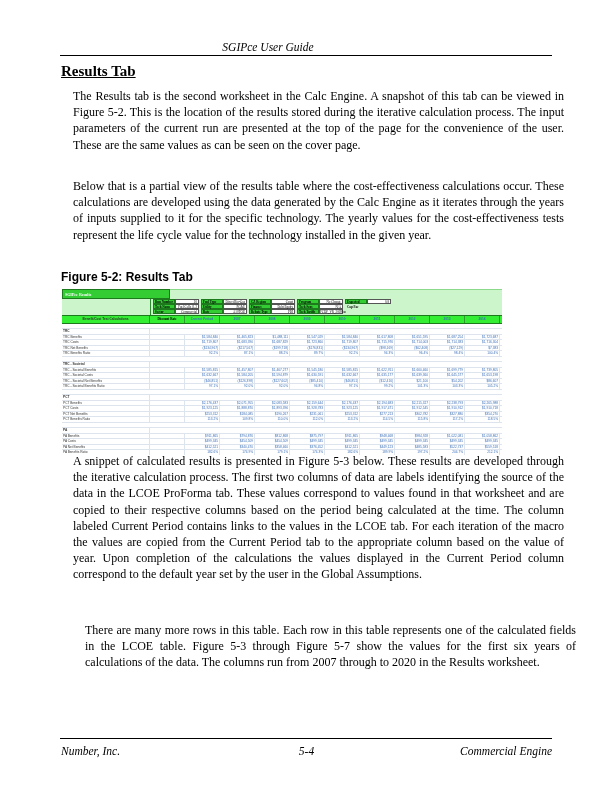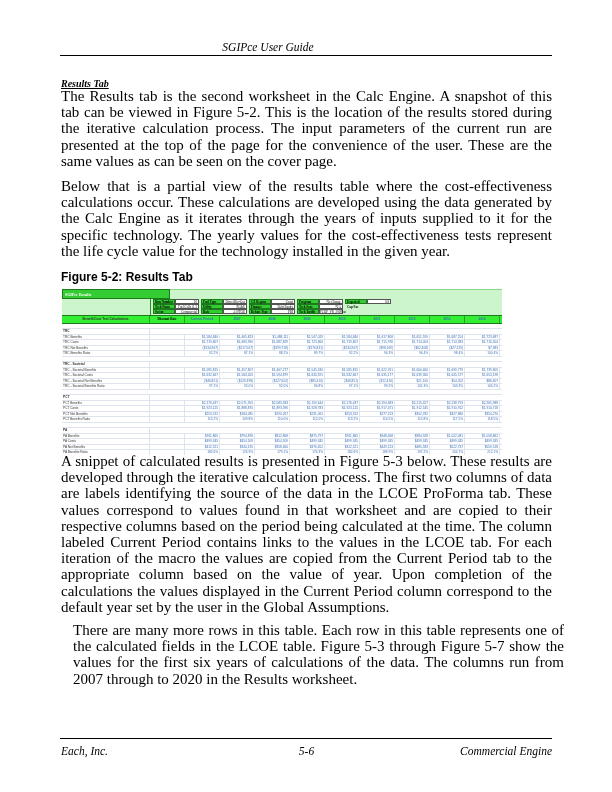--- a/index.html
+++ b/index.html
@@ -1,20 +1,20 @@
 <!DOCTYPE html>
 <html><head>
 <meta charset="utf-8">
 <style>
   html, body { margin: 0; padding: 0; background: #ffffff; }
   body { width: 612px; height: 792px; position: relative; overflow: hidden; font-family: "Liberation Serif", serif; color: #000; }
   .header-title { position: absolute; top: 41px; left: 0; width: 536px; text-align: center; font-style: italic; font-size: 11.5px; }
   .header-rule { position: absolute; top: 55px; left: 60px; width: 492px; height: 0; border-top: 1.3px solid #000; }
-  .section-title { position: absolute; top: 78px; left: 61px; font-weight: bold; font-style: italic; text-decoration: underline; font-size: 10px; }
-  .para { position: absolute; left: 61px; width: 491px; font-size: 15px; line-height: 16.2px; text-align: justify; }
+  .section-title { position: absolute; top: 63px; left: 61px; font-weight: bold; text-decoration: underline; font-size: 15px; }
+  .para { position: absolute; left: 73px; width: 491px; font-size: 12px; line-height: 16.2px; text-align: justify; }
   .fig-caption { position: absolute; top: 270px; left: 61px; font-family: "Liberation Sans", sans-serif; font-weight: bold; font-size: 12px; }
   .sheet { position: absolute; top: 289px; left: 62px; width: 440px; height: 166px; font-family: "Liberation Serif", serif; font-size: 3.2px; overflow: hidden; }
   .sheet .row { display: flex; height: 4.5px; align-items: center; border-bottom: 0.4px solid #dde4ee; }
   .sheet .cell { flex: 0 0 auto; white-space: nowrap; overflow: hidden; padding: 0 1px; box-sizing: border-box; border-right: 0.4px solid #dde4ee; height: 100%; line-height: 4.5px; }
   .sheet .lbl { width: 88px; font-family: "Liberation Sans", sans-serif; color: #333; }
   .sheet .num { width: 35px; text-align: right; color: #3a6fb7; font-family: "Liberation Sans", sans-serif; }
   .sheet .blank { width: 35px; }
   .sheet .topbar { display: flex; height: 10px; }
   .sheet .topbar .t1 { width: 108px; background: #33cc33; border: 0.6px solid #1c7a1c; color: #fff; font-weight: bold; font-size: 4px; padding-left: 2px; line-height: 10px; box-sizing: border-box; }
   .sheet .topbar .t2 { flex: 1; background: #ccf5cc; border-top: 0.6px solid #8bd98b; }
@@ -353,16 +353,16 @@
         <div class="cell num">212.1%</div>
       </div>
     </div>
 </div>
 
 <p class="para" style="top:453px; margin:0;">A snippet of calculated results is presented in Figure 5-3 below.  These results are developed through the iterative calculation process.  The first two columns of data are labels identifying the source of the data in the LCOE ProForma tab.  These values correspond to values found in that worksheet and are copied to their respective columns based on the period being calculated at the time.  The column labeled Current Period contains links to the values in the LCOE tab.  For each iteration of the macro the values are copied from the Current Period tab to the appropriate column based on the value of year.  Upon completion of the calculations the values displayed in the Current Period column correspond to the default year set by the user in the Global Assumptions.</p>
 <p class="para" style="top:610px; margin:12px;">There are many more rows in this table.  Each row in this table represents one of the calculated fields in the LCOE table.  Figure 5-3 through Figure 5-7 show the values for the first six years of calculations of the data.  The columns run from 2007 through to 2020 in the Results worksheet.</p>
 
 <div class="footer-rule"></div>
 <div class="footer">
-  <span>Each, Inc.</span>
-  <span class="mid">5-6</span>
+  <span>Number, Inc.</span>
+  <span class="mid">5-4</span>
   <span>Commercial Engine</span>
 </div>
 
 </body></html>

